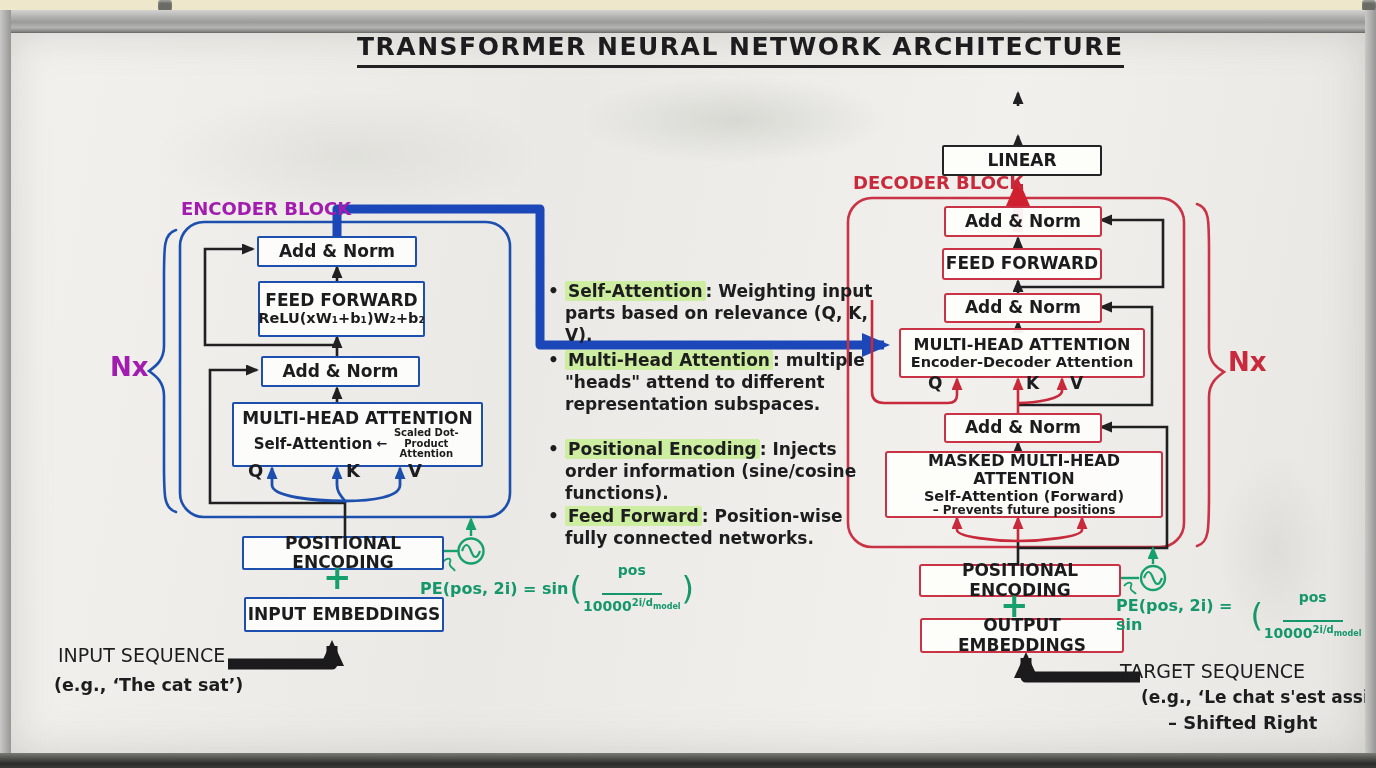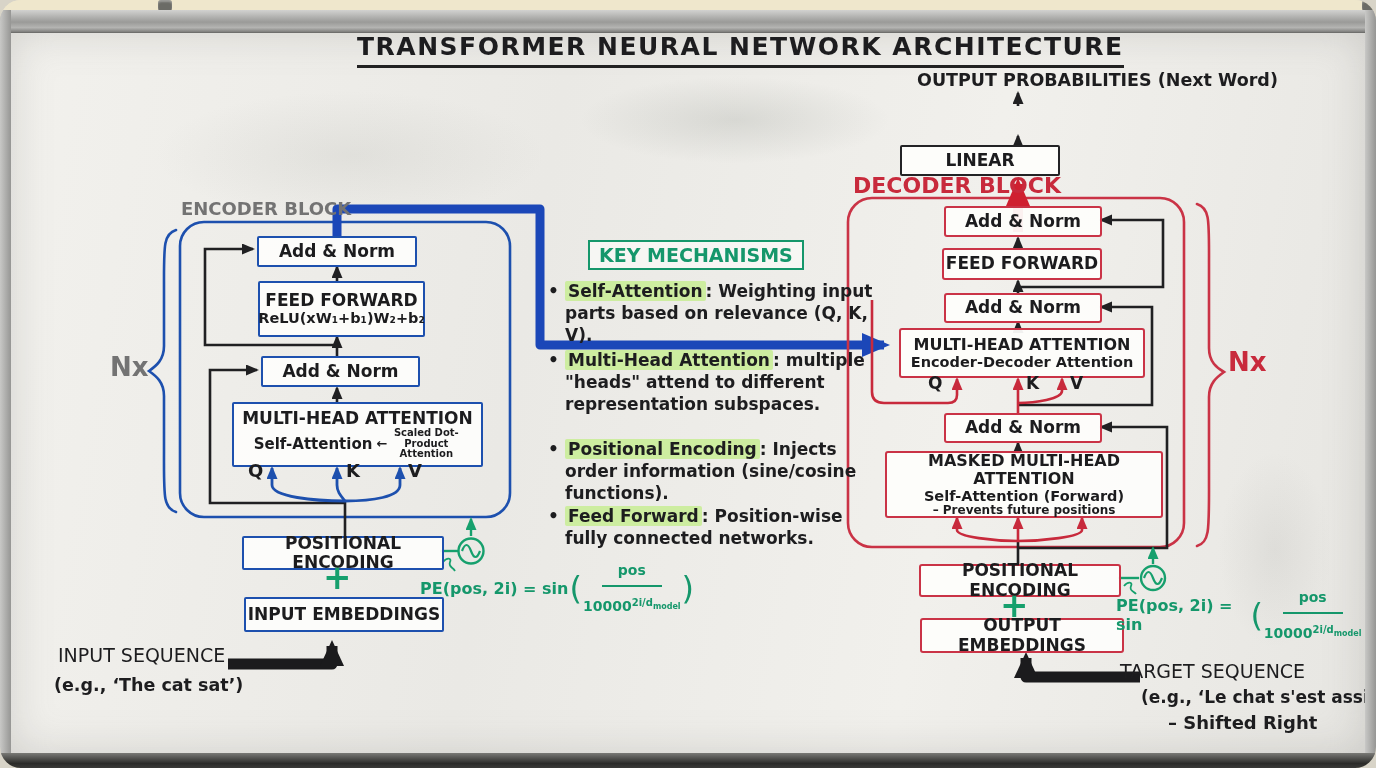--- a/index.html
+++ b/index.html
@@ -1,35 +1,35 @@
 <!DOCTYPE html>
 <html><head>
 <meta charset="utf-8">
 <style>
   html,body{margin:0;padding:0;background:#d8d4c8;}
   .scene{position:relative;width:1376px;height:768px;overflow:hidden;
-         font-family:"DejaVu Sans","Liberation Sans",sans-serif;background:#efe7cc;border-radius:21px;}
+         font-family:"DejaVu Sans","Liberation Sans",sans-serif;background:#efe7cc;}
   
   .wall{position:absolute;left:0;top:0;width:1376px;height:40px;background:#efe7cc;}
   .hook{position:absolute;top:0;width:14px;height:14px;background:#6b6b66;
         border-radius:3px 3px 6px 6px;box-shadow:inset 0 2px 2px #fff5;}
   .rail-top{position:absolute;left:0;top:10px;width:1376px;height:22px;
         background:linear-gradient(#d2d2d0,#9a9a98 55%,#b4b4b2 80%,#7e7e7c);
         border-bottom:1px solid #6f6f6d;z-index:5;}
   .rail-side{position:absolute;top:10px;width:11px;height:748px;
         background:linear-gradient(90deg,#c8c8c6,#969694);z-index:5;}
   .tray{position:absolute;left:0;top:753px;width:1376px;height:15px;
         background:linear-gradient(#7a7a76,#2b2b29 70%,#3a3a38);z-index:6;}
   .board{position:absolute;left:11px;top:32px;width:1354px;height:721px;
         background:linear-gradient(100deg,#f2f1ed,#eae9e5 38%,#f1f0ec 68%,#e7e6e2);
         box-shadow:inset 0 0 40px rgba(120,120,115,.25);}
   .smudge{position:absolute;border-radius:50%;pointer-events:none;}
   
   .t{position:absolute;color:#1d1d1f;white-space:nowrap;line-height:1.15;}
-  .blue{color:#737373}.red{color:#c82a3c}
+  .blue{color:#a21caf}.red{color:#c82a3c}
   
   .bx{position:absolute;display:flex;flex-direction:column;align-items:center;justify-content:center;
       background:rgba(253,253,251,.95);line-height:1.12;color:#1c1c1e;text-align:center;z-index:3;}
   .bb{border:2.5px solid #1d50ae;border-radius:2px}
   .br{border:2.5px solid #ca3346;border-radius:3px}
   .bk{border:2.5px solid #232325;border-radius:2px}
   .l1{font-size:17px;font-weight:700;}
   .l1s{font-size:16px;font-weight:700;}
   .l2{font-size:14.5px;font-weight:700;text-align:center;}
   .l3{font-size:12px;font-weight:700;}
@@ -41,21 +41,21 @@
   .bullet{position:absolute;left:548px;width:322px;padding-left:17px;font-size:17px;
       line-height:1.3;color:#1d1d1f;font-weight:600;z-index:3;white-space:normal;}
   .bdot{position:absolute;left:0;top:0;font-weight:700;}
   .term{background:#cdeda0;font-weight:700;padding:0 3px;border-radius:2px;
       -webkit-box-decoration-break:clone;box-decoration-break:clone;}
   
   .pef{position:absolute;color:#15976b;font-weight:700;font-size:16px;display:flex;
       align-items:center;z-index:3;}
   .pef .par{font-size:32px;font-weight:400;line-height:.9;margin:0 1px;}
   .frac{display:inline-flex;flex-direction:column;align-items:center;line-height:1;}
-  .num{font-size:14px;border-bottom:2px solid #15976b;padding:0 16px 8px;margin-bottom:12px;}
+  .num{font-size:14px;border-bottom:2px solid #15976b;padding:0 16px 16px;margin-bottom:4px;}
   .den{font-size:14px;}
   .exp{font-size:10px;position:relative;top:-5px;}
   .esub{font-size:8px;position:relative;top:3px;}
   .plus{position:absolute;color:#16a06d;font-size:34px;font-weight:900;line-height:1;z-index:3;}
   svg.wires{position:absolute;left:0;top:0;z-index:2;}
 </style>
 </head>
 <body>
 
 <div class="scene">
@@ -192,40 +192,38 @@
     <span class="frac">
       <span class="num">pos</span>
       <span class="den"><span>10000</span><span class="exp"><span>2i/d</span><span class="esub">model</span></span></span>
     </span>
     <span class="par">)</span>
   </div>
 
   <div class="t" style="left:58px;top:645px;font-size:19px;font-weight:400;z-index:3">INPUT SEQUENCE</div>
   <div class="t" style="left:54px;top:675px;font-size:17.5px;font-weight:700;z-index:3">(e.g., ‘The cat sat’)</div>
 
-  <div class="km-title" style="left:588px;top:240px">KEY MECHANISMS</div>
 
   <div class="bullet" style="top:280px">
     <span class="bdot">•</span><span class="term">Self-Attention</span><span>: Weighting input parts based on relevance (Q, K, V).</span>
   </div>
   <div class="bullet" style="top:349px">
     <span class="bdot">•</span><span class="term">Multi-Head Attention</span><span>: multiple "heads" attend to different representation subspaces.</span>
   </div>
   <div class="bullet" style="top:438px">
     <span class="bdot">•</span><span class="term">Positional Encoding</span><span>: Injects order information (sine/cosine functions).</span>
   </div>
   <div class="bullet" style="top:505px">
     <span class="bdot">•</span><span class="term">Feed Forward</span><span>: Position-wise fully connected networks.</span>
   </div>
 
-  <div class="t" style="left:917px;top:70px;font-size:17.5px;font-weight:700;z-index:3">OUTPUT PROBABILITIES (Next Word)</div>
-  <div class="bx bk" style="left:900px;top:145px;width:156px;height:27px">
+  <div class="bx bk" style="left:942px;top:145px;width:156px;height:27px">
     <span class="l1">LINEAR</span>
   </div>
-  <div class="t red" style="left:853px;top:173px;font-size:22px;font-weight:700;z-index:3">DECODER BLOCK</div>
+  <div class="t red" style="left:853px;top:173px;font-size:18px;font-weight:700;z-index:3">DECODER BLOCK</div>
   <div class="t red" style="left:1228px;top:348px;font-size:26px;font-weight:700;z-index:3">Nx</div>
 
   <div class="bx br" style="left:944px;top:206px;width:154px;height:27px">
     <span class="l1">Add &amp; Norm</span>
   </div>
   <div class="bx br" style="left:942px;top:248px;width:156px;height:28px">
     <span class="l1">FEED FORWARD</span>
   </div>
   <div class="bx br" style="left:944px;top:293px;width:154px;height:26px">
     <span class="l1">Add &amp; Norm</span>

